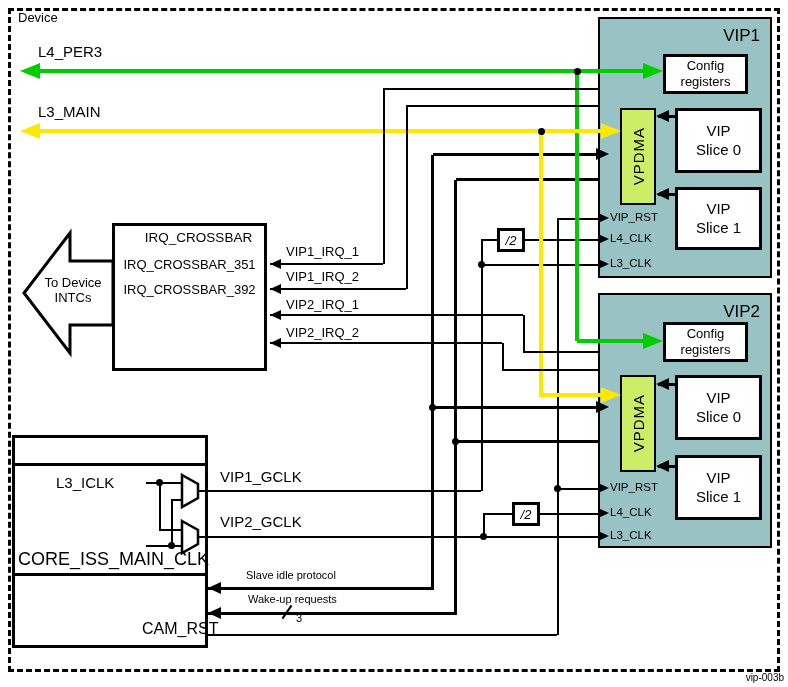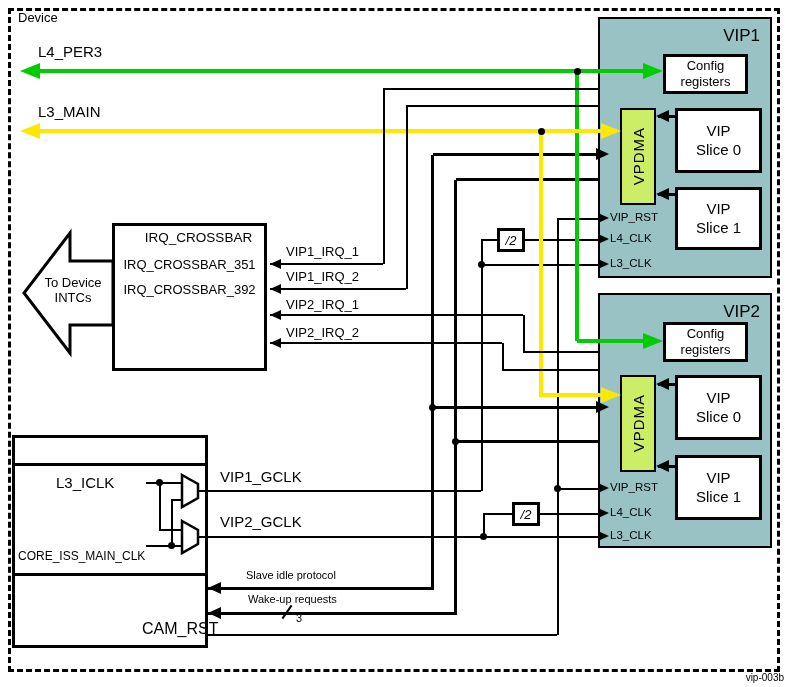--- a/index.html
+++ b/index.html
@@ -103,21 +103,21 @@
   <div class="abs lbl ctr" style="left:112px;top:231px;width:173px;font-size:13.5px">IRQ_CROSSBAR</div>
   <div class="abs lbl ctr" style="left:112px;top:258px;width:155px">IRQ_CROSSBAR_351</div>
   <div class="abs lbl ctr" style="left:112px;top:283px;width:155px">IRQ_CROSSBAR_392</div>
   <div class="abs lbl ctr" style="left:28px;top:276px;width:90px">To Device</div>
   <div class="abs lbl ctr" style="left:28px;top:291px;width:90px">INTCs</div>
 
   <div class="abs" style="left:12px;top:435px;width:196px;height:213px;background:#fff;border:3px solid #000;z-index:1"></div>
   <div class="abs w" style="left:15px;top:463px;width:190px;height:3px"></div>
   <div class="abs w" style="left:15px;top:573px;width:190px;height:3px"></div>
   <div class="abs lbl" style="left:56px;top:475px;font-size:15px">L3_ICLK</div>
-  <div class="abs lbl" style="left:18px;top:550px;font-size:12px">CORE_ISS_MAIN_CLK</div>
+  <div class="abs lbl" style="left:18px;top:550px;font-size:18px">CORE_ISS_MAIN_CLK</div>
   <div class="abs lbl" style="left:142px;top:620px;font-size:16px">CAM_RST</div>
 
   <div class="abs w hw" style="left:146px;top:482px;width:36px"></div>
   <div class="abs w vw" style="left:159px;top:483px;height:47px"></div>
   <div class="abs w hw" style="left:159px;top:529px;width:23px"></div>
   <div class="abs dot" style="left:156px;top:479px"></div>
   <div class="abs w hw" style="left:146px;top:545px;width:36px"></div>
   <div class="abs w vw" style="left:171px;top:500px;height:46px"></div>
   <div class="abs w hw" style="left:171px;top:499px;width:11px"></div>
   <div class="abs dot" style="left:168px;top:542px"></div>

